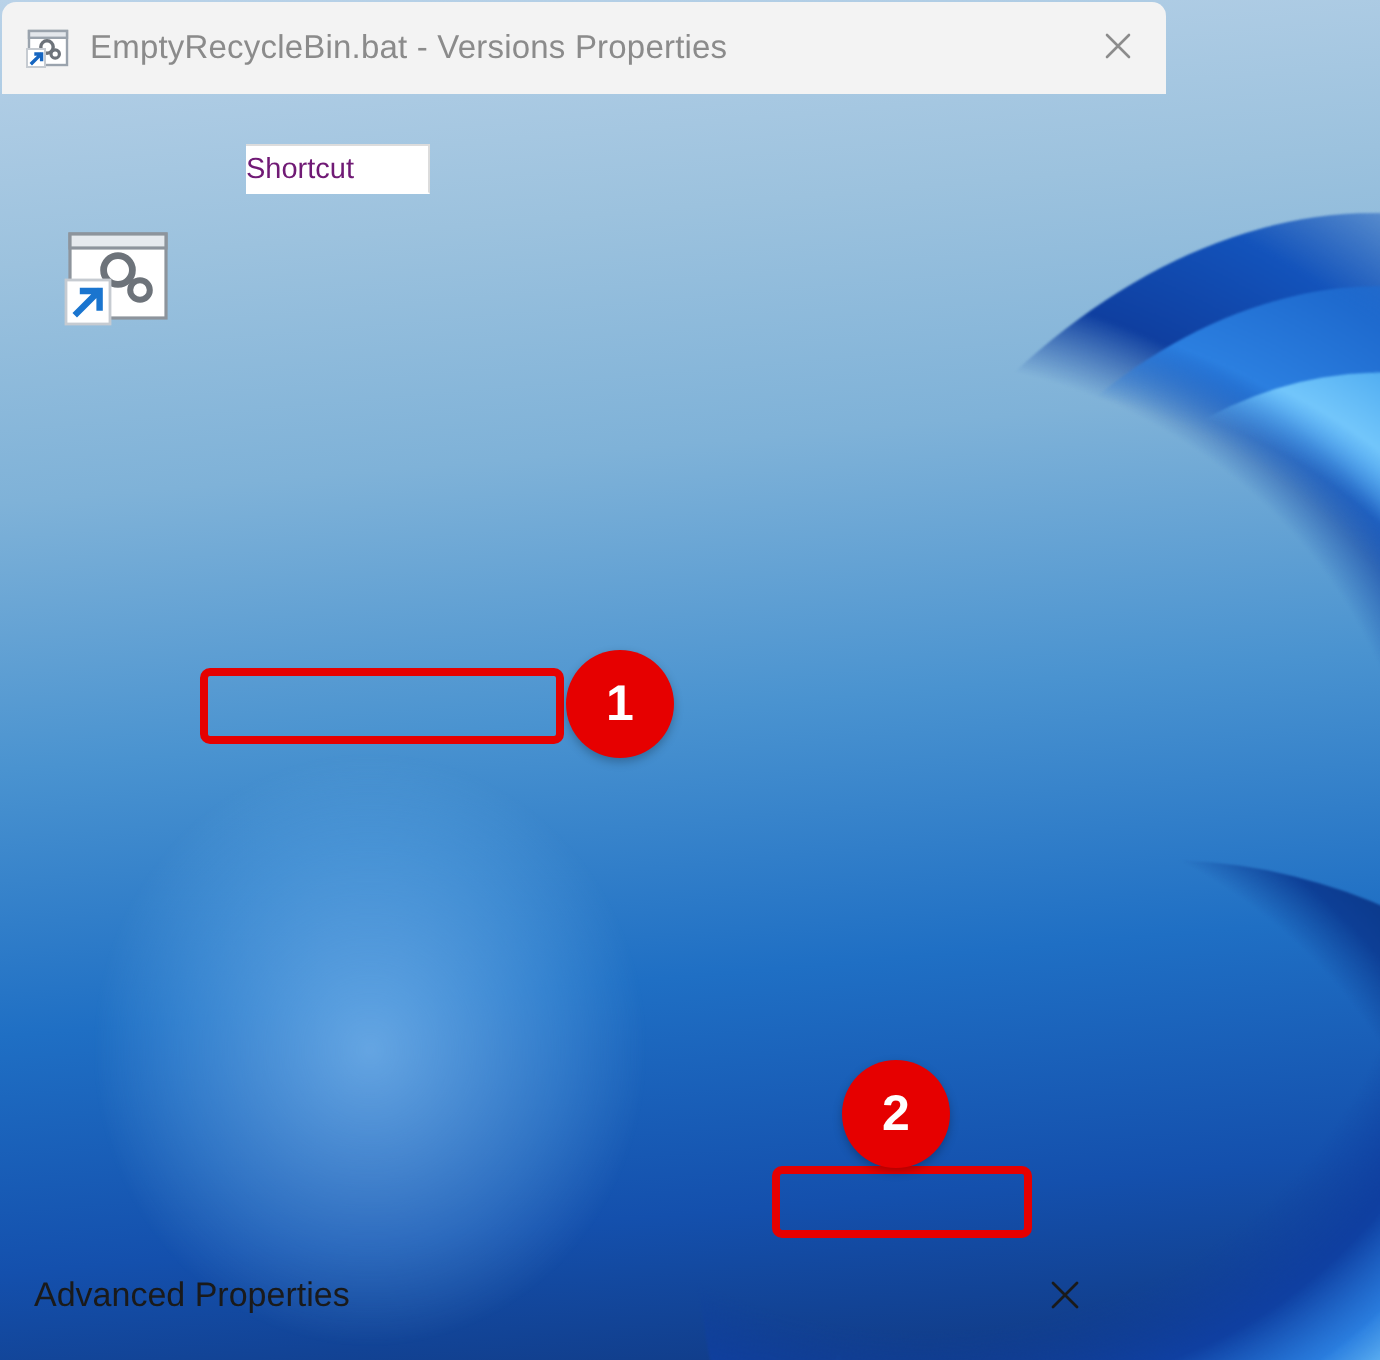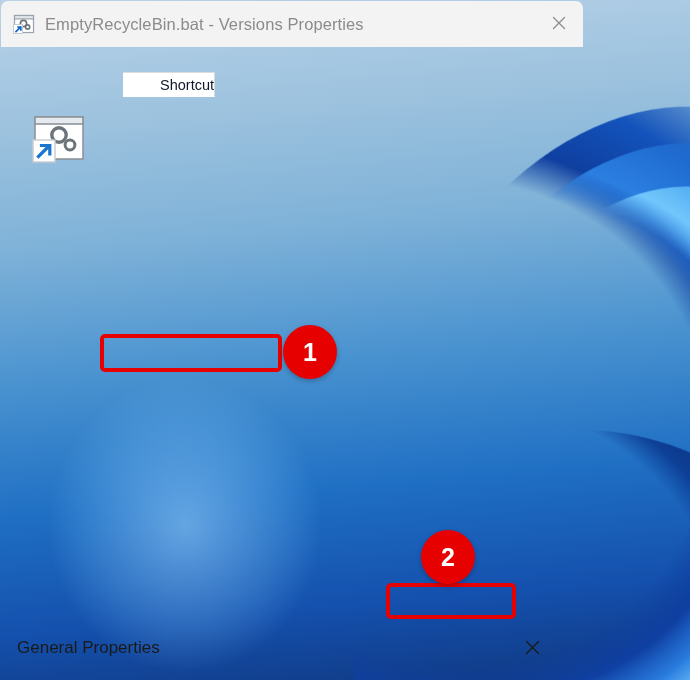--- a/index.html
+++ b/index.html
@@ -120,23 +120,23 @@
   }
   .tabrow {
     display: flex;
     align-items: stretch;
     height: 25px;
   }
   .tab {
     flex: 0 0 auto;
     display: flex;
     align-items: center;
-    justify-content: flex-end;
+    justify-content: flex-start;
     font-size: 14.5px;
-    color: #0f172a;
+    color: #701a75;
     background: #f0f0f0;
     border-right: 1px solid #dcdcdc;
     border-top: 1px solid #dcdcdc;
     white-space: nowrap;
     box-sizing: border-box;
   }
   .tabrow.row1 .tab { border-bottom: 1px solid #dcdcdc; }
   .tabrow.row1 { margin-left: 14px; }
   .tab:first-child { border-left: 1px solid #dcdcdc; }
   .tab.selected {
@@ -337,21 +337,21 @@
         </svg>
       </div>
       <div id="shortcut-name">EmptyRecycleBin.bat - Shortcut</div>
     </div>
   </div>
 </div>
 
 <div id="adv-dialog">
 
   <div id="adv-titlebar">
-    <div id="adv-title">General Properties</div>
+    <div id="adv-title">Advanced Properties</div>
     <div id="adv-close">
       <svg width="17" height="17" viewBox="0 0 17 17">
         <path d="M2.5 2.5 L14.5 14.5 M14.5 2.5 L2.5 14.5" stroke="#1a1a1a" stroke-width="1.4" stroke-linecap="round"></path>
       </svg>
     </div>
   </div>
 
 </div>
 
 <div class="redbox" id="redbox-admin"></div>

